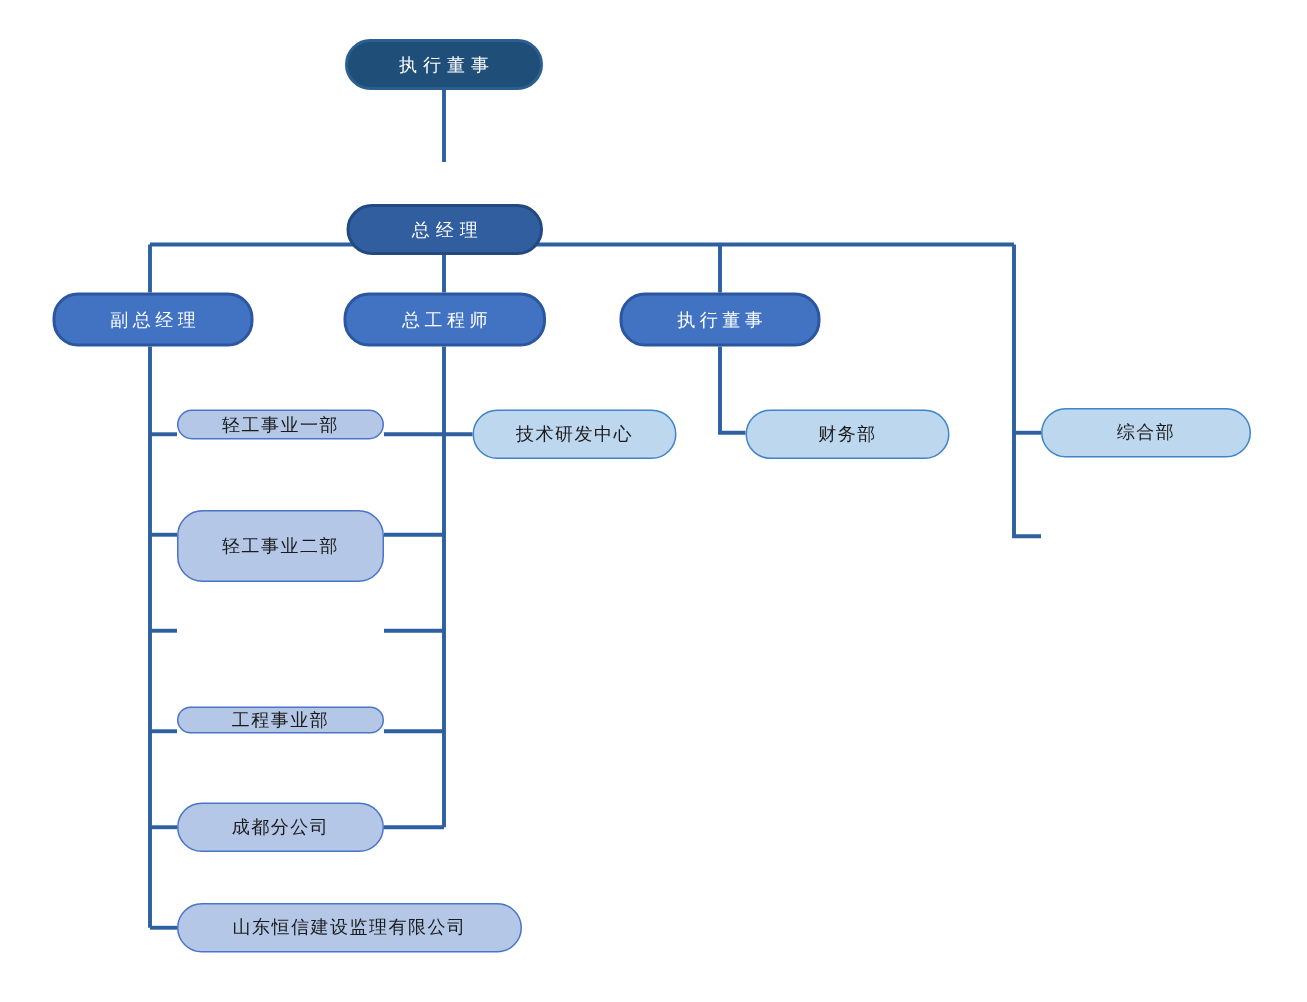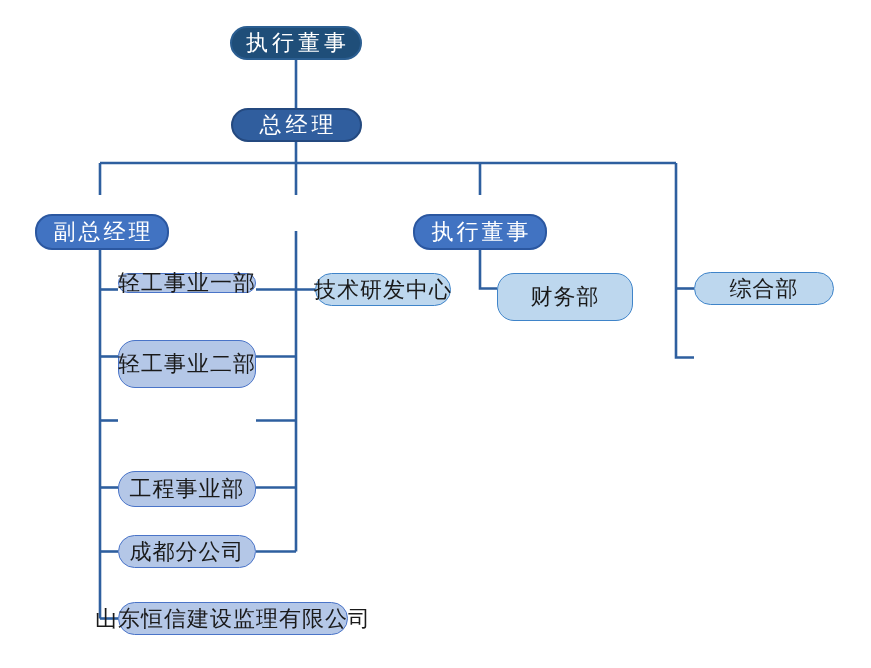--- a/index.html
+++ b/index.html
@@ -4,26 +4,26 @@
 <style>
   html,body{margin:0;padding:0;background:#ffffff;}
   .canvas{
     position:relative;width:871px;height:668px;background:#ffffff;overflow:hidden;
     font-family:"Liberation Sans","DejaVu Sans",sans-serif;
   }
   .canvas svg{position:absolute;left:0;top:0;}
   .lines{stroke:var(--line);stroke-width:2.6;fill:none;}
   .node{
     position:absolute;display:flex;align-items:center;justify-content:center;
-    box-sizing:border-box;border-radius:17px;font-size:22px;white-space:nowrap;
+    box-sizing:border-box;border-radius:17px;font-size:12px;white-space:nowrap;
     letter-spacing:1px;
   }
   .lv1{background:var(--navy);border:2px solid var(--navy-border);color:var(--text-light);letter-spacing:4px;padding-left:4px;}
-  .lv2{background:var(--royal);border:2px solid var(--royal-border);color:var(--text-light);letter-spacing:4px;padding-left:4px;}
-  .lv3{background:var(--blue);border:2px solid var(--blue-border);color:var(--text-light);letter-spacing:3px;padding-left:3px;margin-top:19px;}
+  .lv2{background:var(--royal);border:2px solid var(--royal-border);color:var(--text-light);letter-spacing:4px;padding-left:4px;margin-top:28px;}
+  .lv3{background:var(--blue);border:2px solid var(--blue-border);color:var(--text-light);letter-spacing:3px;padding-left:3px;}
   .lavender{background:var(--lavender);border:1.5px solid var(--lavender-border);color:var(--text-dark);}
   .sky{background:var(--sky);border:1.5px solid var(--sky-border);color:var(--text-dark);text-align:center;}
 </style>
 </head>
 <body>
 
 <div class="canvas">
 
   <svg width="871" height="668" viewBox="0 0 871 668">
     <g class="lines">
@@ -50,34 +50,35 @@
       <path d="M480 231 V288.5 H497"></path>
     </g>
   </svg>
 
   <div class="node lv1" style="left:230px;top:26px;width:132px;height:34px">执行董事</div>
 
   <div class="node lv2" style="left:231px;top:108px;width:131px;height:34px">总经理</div>
 
   <div class="node lv3" style="left:35px;top:195px;width:134px;height:36px">副总经理</div>
 
+  <div class="node lv3" style="left:229px;top:195px;width:135px;height:36px">总工程师</div>
 
   <div class="node lv3" style="left:413px;top:195px;width:134px;height:36px">执行董事</div>
 
   <div class="node lavender" style="left:118px;top:273px;width:138px;height:20px">轻工事业一部</div>
 
   <div class="node lavender" style="left:118px;top:340px;width:138px;height:48px">轻工事业二部</div>
 
 
-  <div class="node lavender" style="left:118px;top:471px;width:138px;height:36px">工程事业部</div>
+  <div class="node lavender" style="left:118px;top:471px;width:138px;height:18px">工程事业部</div>
 
   <div class="node lavender" style="left:118px;top:535px;width:138px;height:33px">成都分公司</div>
 
   <div class="node lavender" style="left:118px;top:602px;width:230px;height:33px">山东恒信建设监理有限公司</div>
 
   <div class="node sky" style="left:315px;top:273px;width:136px;height:33px">技术研发中心</div>
 
-  <div class="node sky" style="left:497px;top:273px;width:136px;height:48px">财务部</div>
+  <div class="node sky" style="left:497px;top:273px;width:136px;height:33px">财务部</div>
 
   <div class="node sky" style="left:694px;top:272px;width:140px;height:33px">综合部</div>
 
 
 </div>
 
 </body></html>

